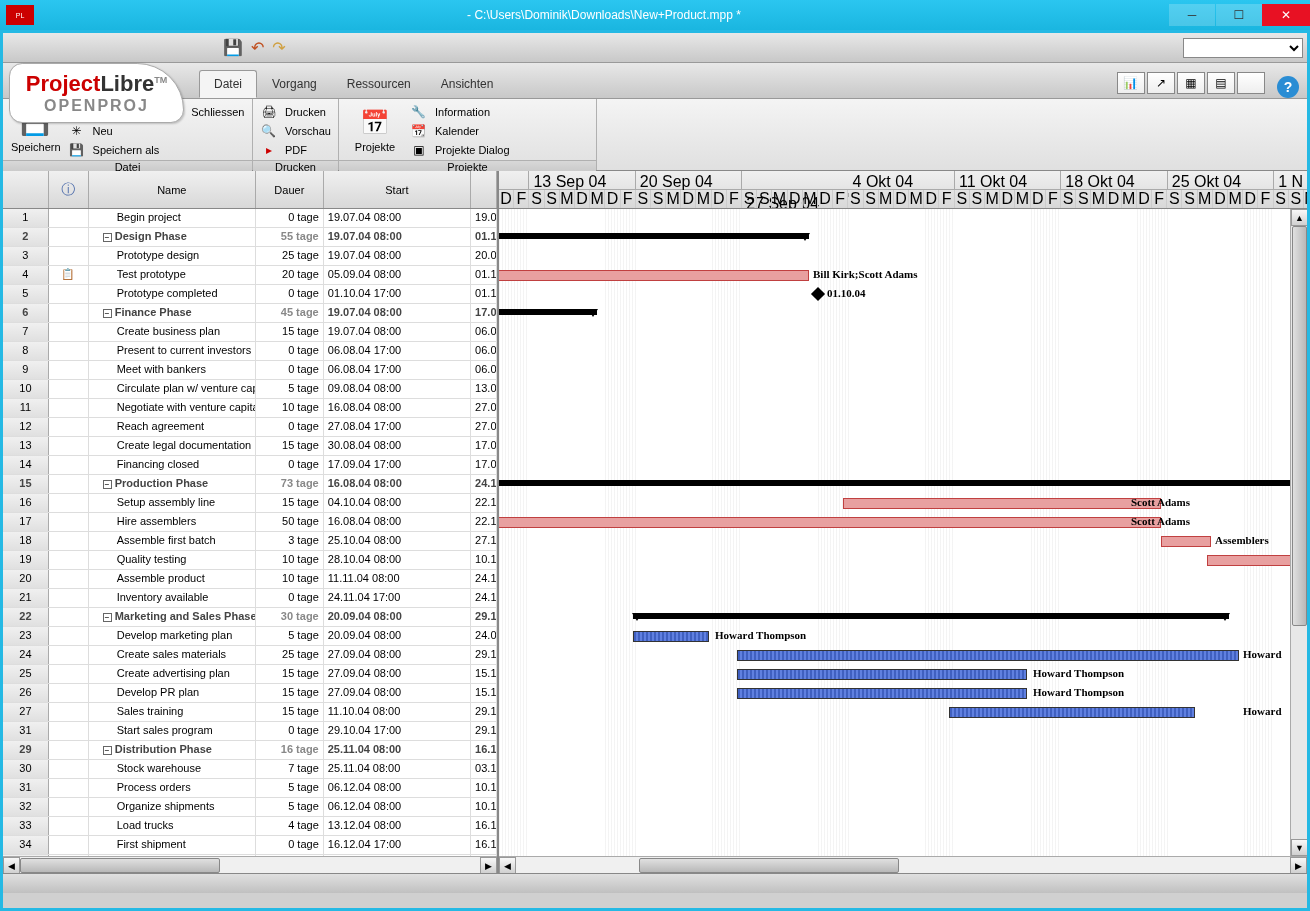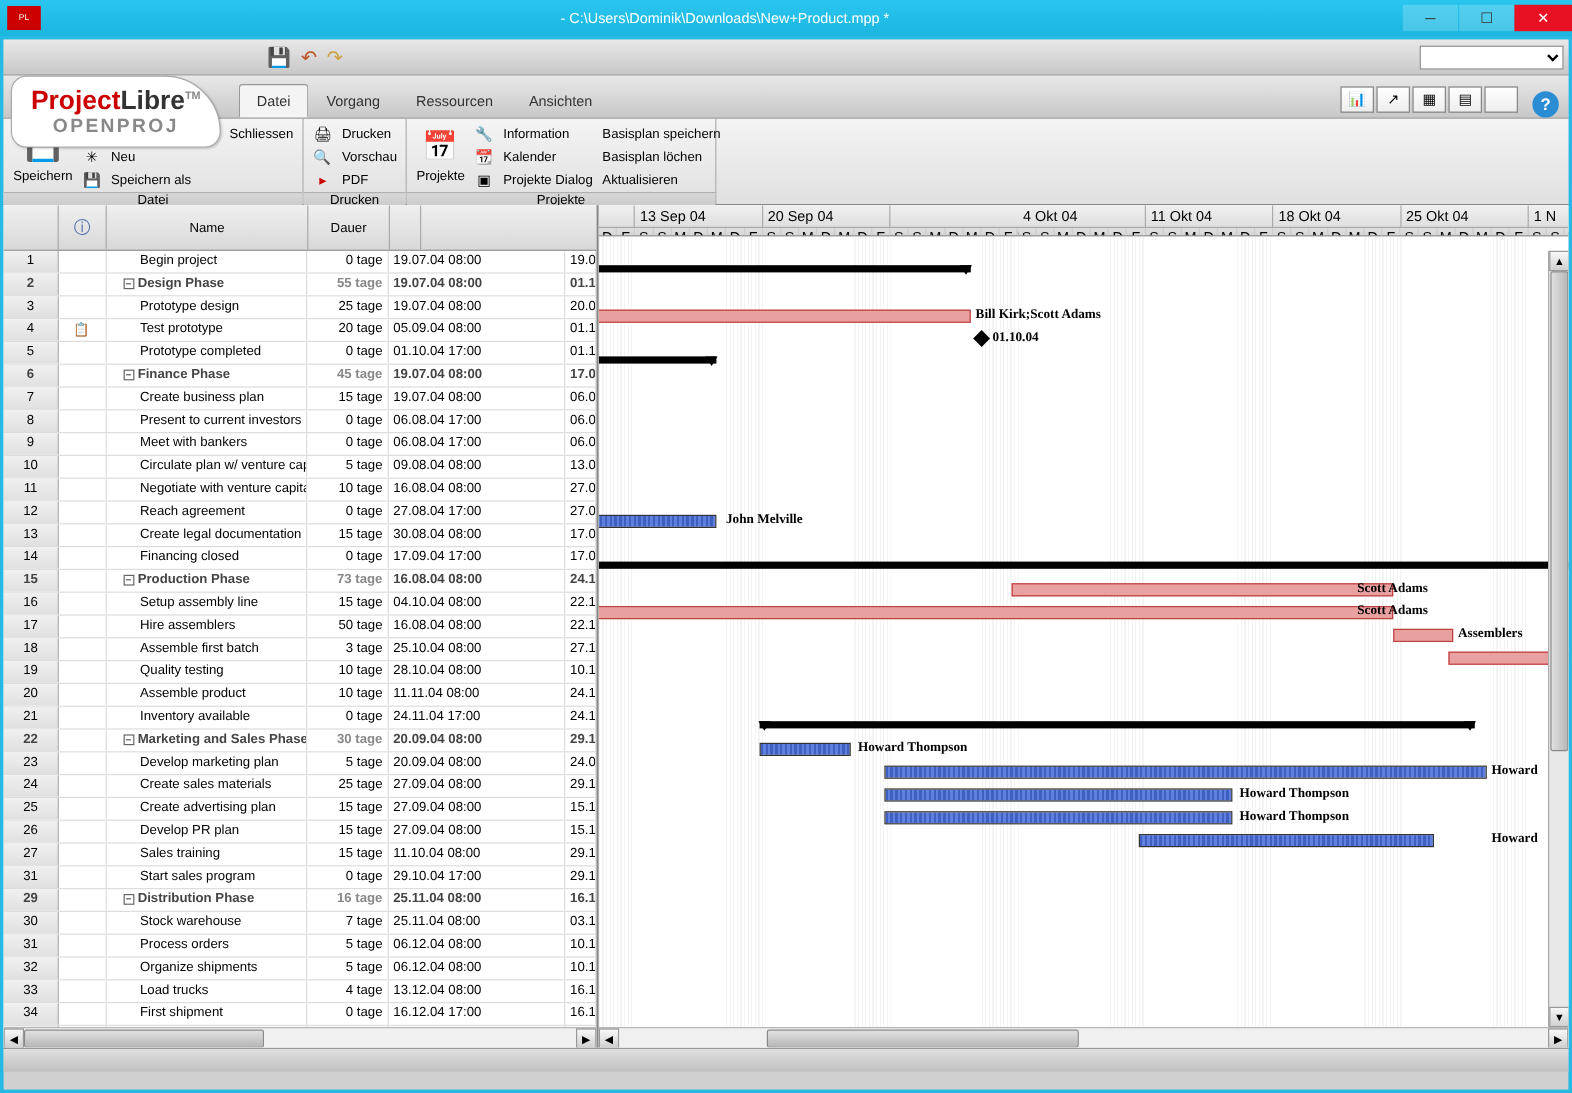--- a/index.html
+++ b/index.html
@@ -66,21 +66,21 @@
 .trow .td.col-num{ background:linear-gradient(#f0f0f0,#e0e0e0); text-align:center; border-right:1px solid #aaa;}
 .trow .td.col-i{ text-align:center;}
 .trow .td.col-dur{ text-align:right;}
 .trow.summary { font-weight:bold; color:#444;}
 .trow.summary .td.col-dur{color:#888;}
 .trow .outline-btn{ display:inline-block; width:9px; height:9px; border:1px solid #666; font-size:8px; line-height:7px; text-align:center; margin-right:3px; background:#fff;}
 .indent1{padding-left:14px !important;}
 .indent2{padding-left:28px !important;}
 
 
-.tl-head { height:26px; border-bottom:1px solid #888; background:linear-gradient(#f0f0f0,#d8d8d8); font-size:12px; position:relative; overflow:hidden;}
+.tl-head { height:38px; border-bottom:1px solid #888; background:linear-gradient(#f0f0f0,#d8d8d8); font-size:16px; position:relative; overflow:hidden;}
 .tl-head .weekrow{ height:19px; display:flex; border-bottom:1px solid #aaa;}
 .tl-head .dayrow{ height:19px; display:flex;}
 .tl-head .wk{ border-right:1px solid #aaa; padding:2px 4px; white-space:nowrap; flex-shrink:0;}
 .tl-head .dy{ width:15.2px; border-right:1px solid #ccc; text-align:center; line-height:17px; flex-shrink:0;}
 
 
 .gantt { flex:1; position:relative; overflow:hidden; font-size:10px;}
 .gantt .weekend{ position:absolute; top:0; bottom:0; background:repeating-linear-gradient(90deg,#e8e8e8,#e8e8e8 1px,transparent 1px,transparent 3px); opacity:0.5;}
 .gantt .grow{ position:absolute; left:0; right:0; height:19px;text-align:center;}
 .bar { position:absolute; height:11px; top:4px; border:1px solid #333;}
@@ -214,46 +214,36 @@
             </div>
           <div class="smallbtn">
               <span class="ico">📆</span>
               <span>Kalender</span>
             </div>
           <div class="smallbtn">
               <span class="ico">▣</span>
               <span>Projekte Dialog</span>
             </div>
         </div>
-        <div class="smalllist">
-          <div class="smallbtn">
-              <span>Basisplan speichern</span>
-            </div>
-          <div class="smallbtn">
-              <span>Basisplan löchen</span>
-            </div>
-          <div class="smallbtn">
-              <span>Aktualisieren</span>
-            </div>
-        </div>
       </div>
       <div class="label">Projekte</div>
     </div>
   </div>
 
   <div class="main">
 
     <div class="leftpane">
       <div class="thead">
         <div class="th col-num"></div>
         <div class="th col-i">
             <span style="color:#4a6aaa;font-size:14px">ⓘ</span>
           </div>
         <div class="th col-name">Name</div>
         <div class="th col-dur">Dauer</div>
+        <div class="th col-start">Start</div>
         <div class="th col-end"></div>
       </div>
       <div class="tbody" id="tbody">
           <div class="trow">
             <div class="td col-num">1</div>
             <div class="td col-i"></div>
             <div class="td col-name indent2">Begin project</div>
             <div class="td col-dur">0 tage</div>
             <div class="td col-start">19.07.04 08:00</div>
             <div class="td col-end">19.0</div>
@@ -625,24 +615,20 @@
             <div class="bar critical" style="left: -800px; width: 1110px;"></div>
             <div class="bar-label" style="left: 314px;">Bill Kirk;Scott Adams</div>
           </div>
           <div class="grow" style="top: 76px;">
             <div class="milestone" style="left: 314px;"></div>
             <div class="bar-label" style="left: 328px;">01.10.04</div>
           </div>
           <div class="grow" style="top: 95px;">
             <div class="bar summary" style="left: -800px; width: 898px;"></div>
           </div>
-          <div class="grow" style="top: 228px;">
-            <div class="bar task" style="left: -800px; width: 898px;"></div>
-            <div class="bar-label" style="left: 106px;">John Melville</div>
-          </div>
           <div class="grow" style="top: 266px;">
             <div class="bar summary" style="left: -800px; width: 2580px;"></div>
           </div>
           <div class="grow" style="top: 285px;">
             <div class="bar critical" style="left: 344px; width: 318px;"></div>
             <div class="bar-label" style="left: 632px;">Scott Adams</div>
           </div>
           <div class="grow" style="top: 304px;">
             <div class="bar critical" style="left: -800px; width: 1462px;"></div>
             <div class="bar-label" style="left: 632px;">Scott Adams</div>

